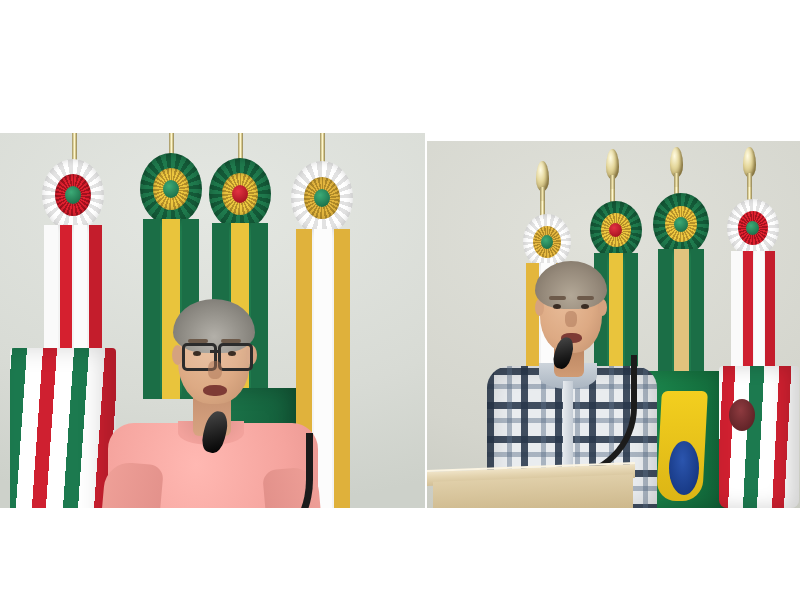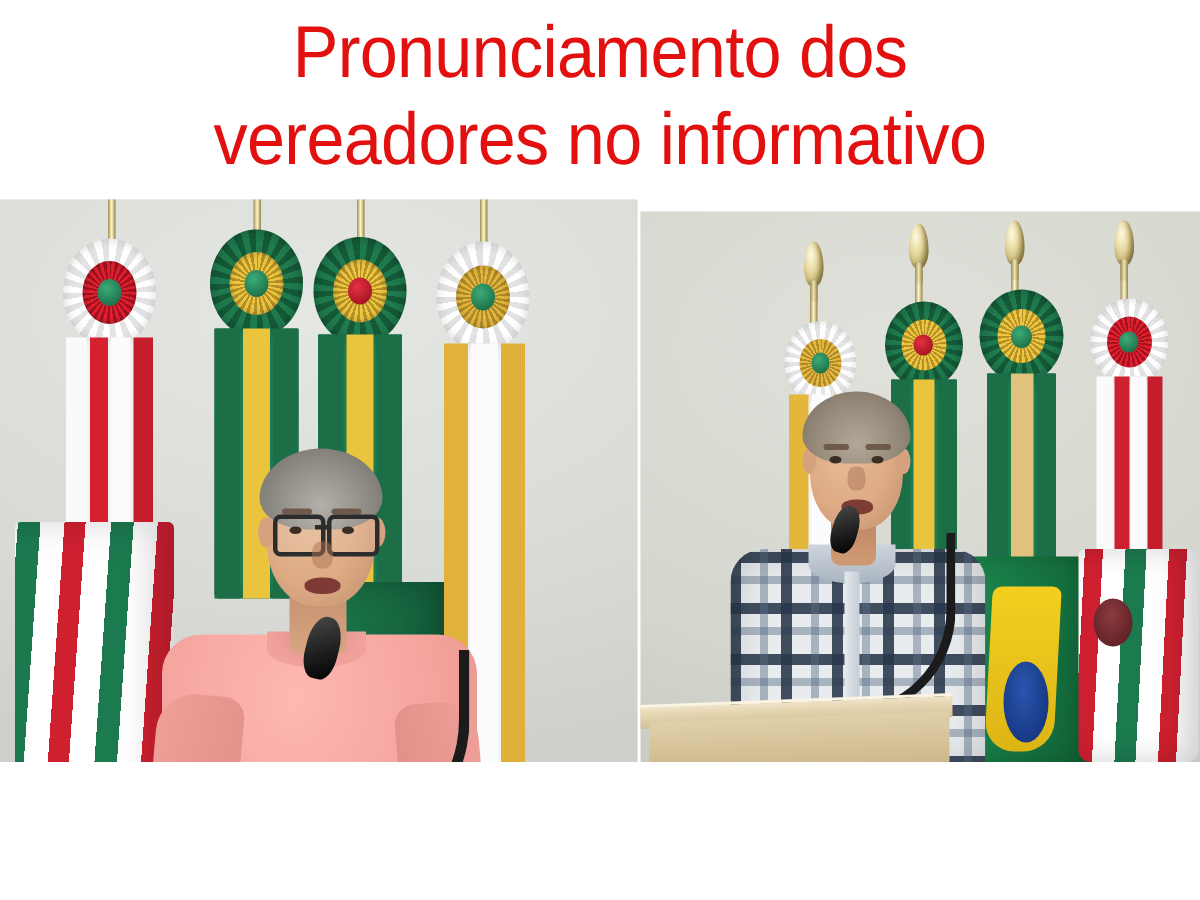--- a/index.html
+++ b/index.html
@@ -231,24 +231,20 @@
         rgba(255,255,255,0) 7px, rgba(255,255,255,0) 20px,
         rgba(90,110,135,.45) 20px, rgba(90,110,135,.45) 25px,
         rgba(255,255,255,0) 25px, rgba(255,255,255,0) 34px);
   }
 </style>
 </head>
 <body>
 
 <div id="slide">
 
-  <div id="title-block">
-    <span id="title-line-1" class="title-line">Pronunciamento dos</span>
-    <span id="title-line-2" class="title-line">vereadores no informativo</span>
-  </div>
 
   <div id="photo-left" class="photo">
     <div class="wall"></div>
 
     <div class="pole" style="left:72px; top:-4px; height:40px;"></div>
     <div class="rosette" style="left:42px; top:26px; width:62px; height:72px;">
       <div class="ros-outer" style="background:
              repeating-conic-gradient(from 0deg,#ffffff 0deg 9deg,#e3e3e3 9deg 18deg);
              box-shadow: inset 0 0 7px rgba(0,0,0,.16);"></div>
       <div class="ros-mid" style="left:13px; top:15px; width:36px; height:42px; background:

